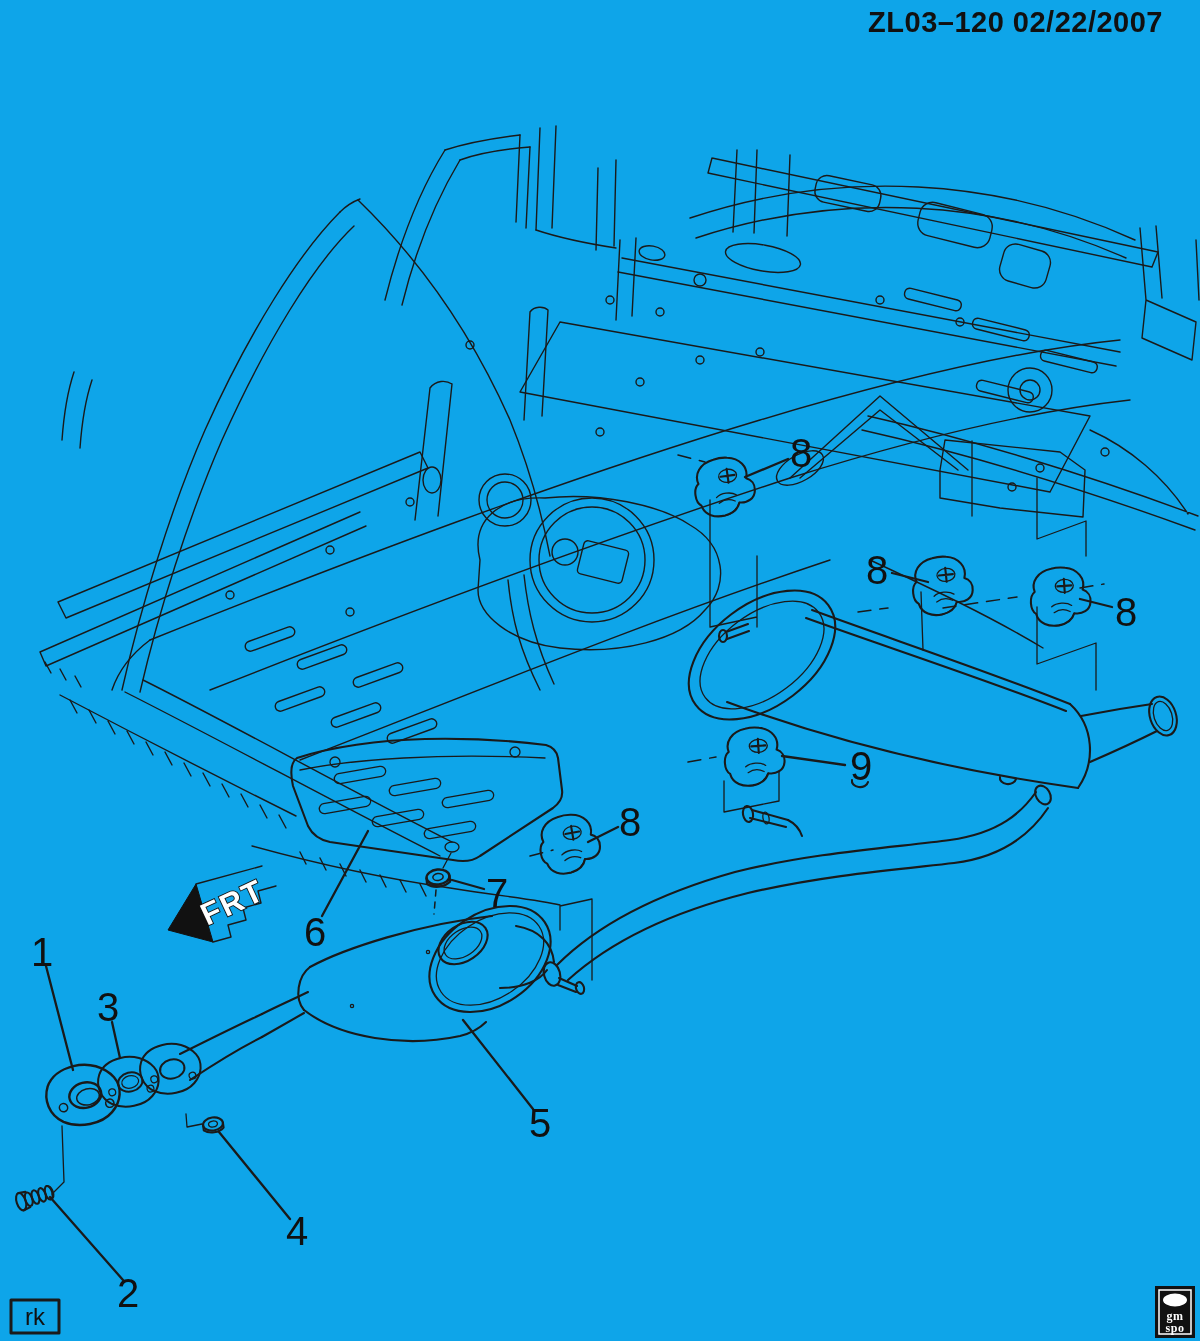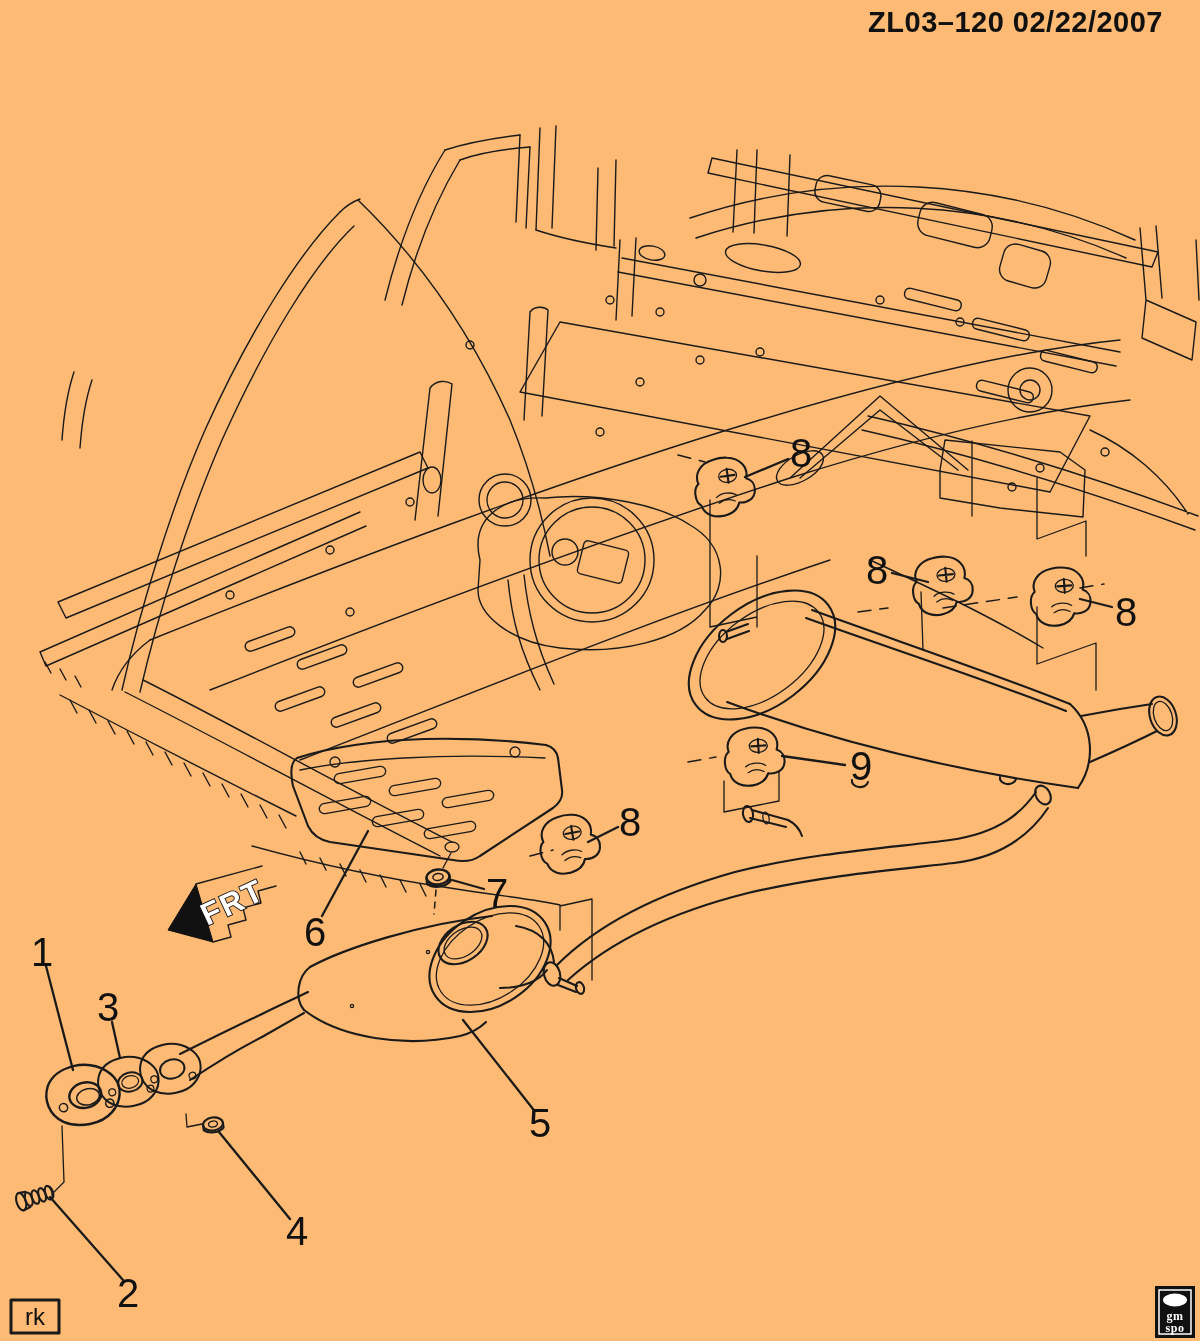--- a/index.html
+++ b/index.html
@@ -1,17 +1,17 @@
 <!DOCTYPE html>
 <html><head>
 <meta charset="utf-8">
 <style>
   html,body{margin:0;padding:0;background:#fff;}
   #stage{
-    position:relative;width:1200px;height:1341px;background:#fdba74;
+    position:relative;width:1200px;height:1341px;background:#0ea5e9;
     font-family:"Liberation Sans", sans-serif;overflow:hidden;
   }
   svg{position:absolute;left:0;top:0;}
   .ink{stroke:#1a1a1a;fill:none;stroke-linecap:round;stroke-linejoin:round;}
   .body-line{stroke-width:1.4;}
   .part-line{stroke-width:2.1;}
   .thick{stroke-width:3;}
   .fence{stroke-width:1.3;}
   .leader{stroke-width:2.3;}
   .dashed{stroke-width:1.5;stroke-dasharray:13 9;}

